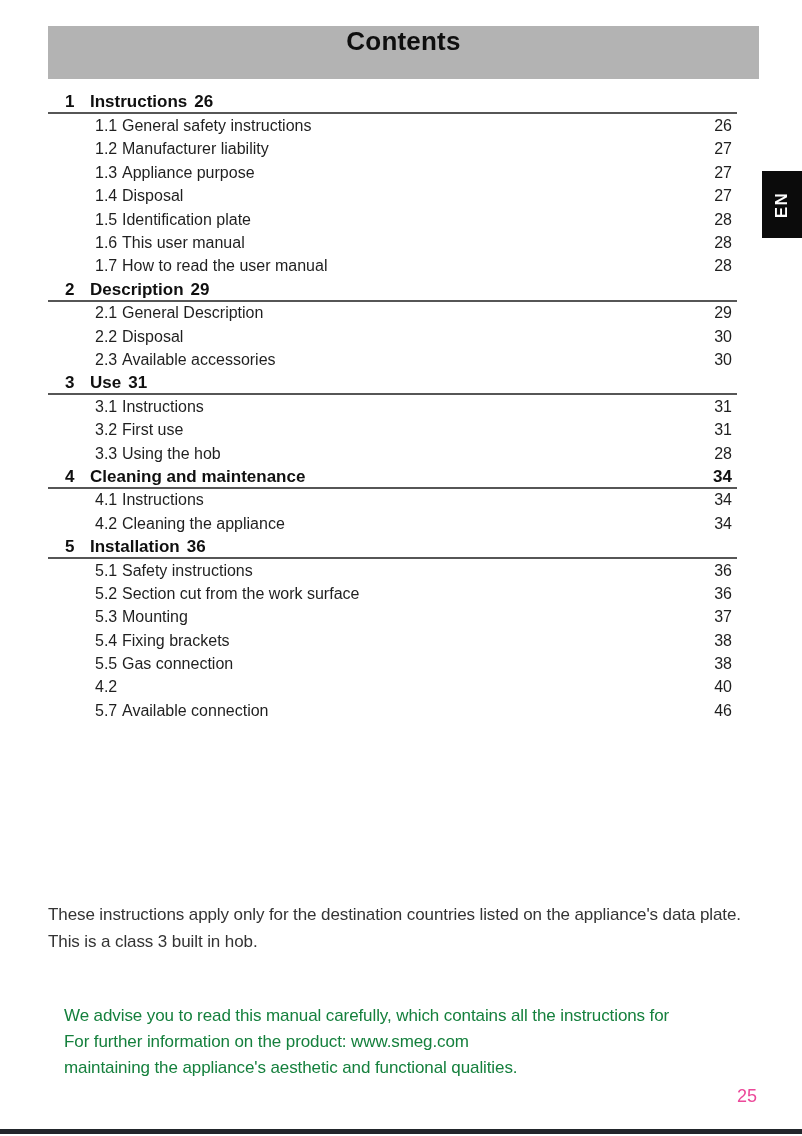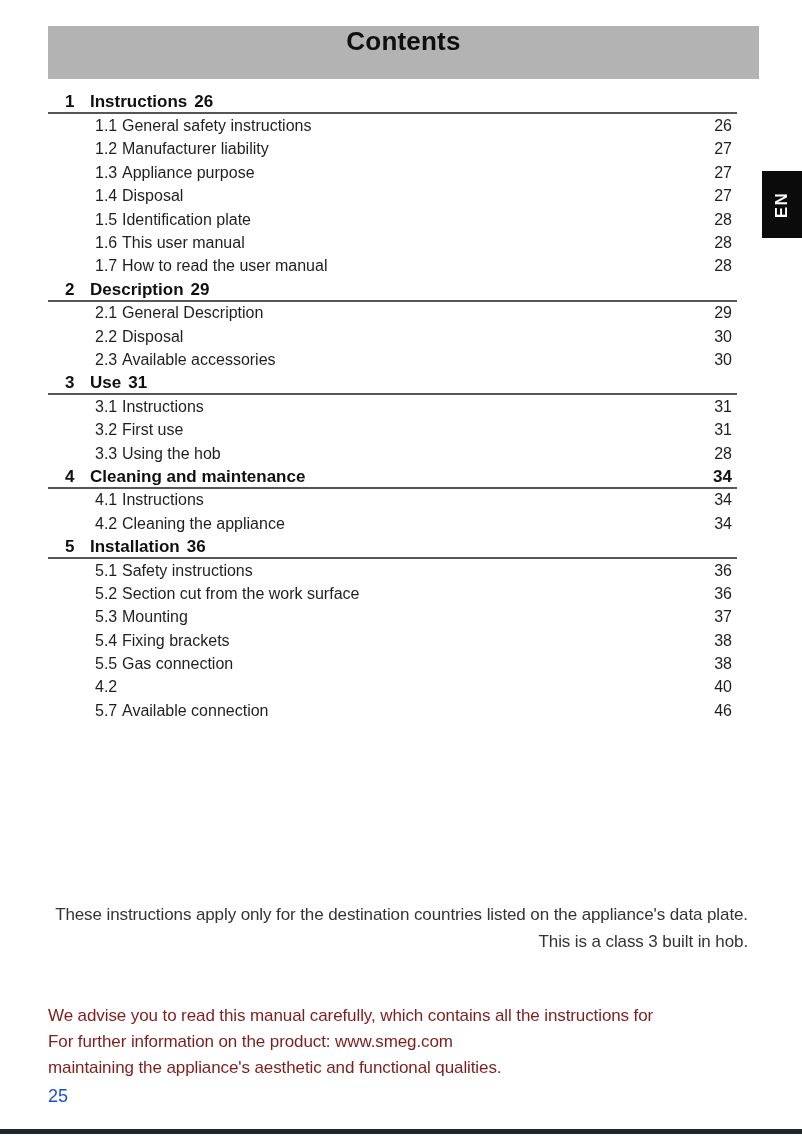--- a/index.html
+++ b/index.html
@@ -36,29 +36,29 @@
   .sec-page-inline{margin-left:7px}
   .sec-page-right{margin-left:auto;padding-right:5px}
   .toc-item{
     display:flex;align-items:center;height:23.4px;font-size:16px;color:#1f1f1f;line-height:1;
   }
   .item-num{display:inline-block;width:27px;margin-left:47px;flex:0 0 auto}
   .item-title{flex:0 0 auto}
   .item-page{margin-left:auto;padding-right:5px}
   .footer-dest{
     position:absolute;left:48px;top:901px;width:700px;
-    font-size:17px;line-height:27px;color:#343434;letter-spacing:-0.1px;text-align:right;
+    font-size:17px;line-height:27px;color:#343434;letter-spacing:-0.1px;
   }
   .footer-advice{
-    position:absolute;left:48px;top:1003px;width:700px;
-    font-size:17px;line-height:26px;color:#7f1d1d;letter-spacing:-0.1px;
+    position:absolute;left:64px;top:1003px;width:700px;
+    font-size:17px;line-height:26px;color:#15803d;letter-spacing:-0.1px;
   }
   .page-num{
-    position:absolute;left:48px;top:1086px;width:709px;text-align:left;
-    font-size:18px;color:#1d4ed8;
+    position:absolute;left:48px;top:1086px;width:709px;text-align:right;
+    font-size:18px;color:#ec4899;
   }
   .bottom-bar{position:absolute;left:0;top:1129px;width:802px;height:5px;background:var(--bottom-bar)}
 </style>
 </head>
 <body>
 
 <div class="header-bar">
   <span class="header-title">Contents</span>
 </div>
 

